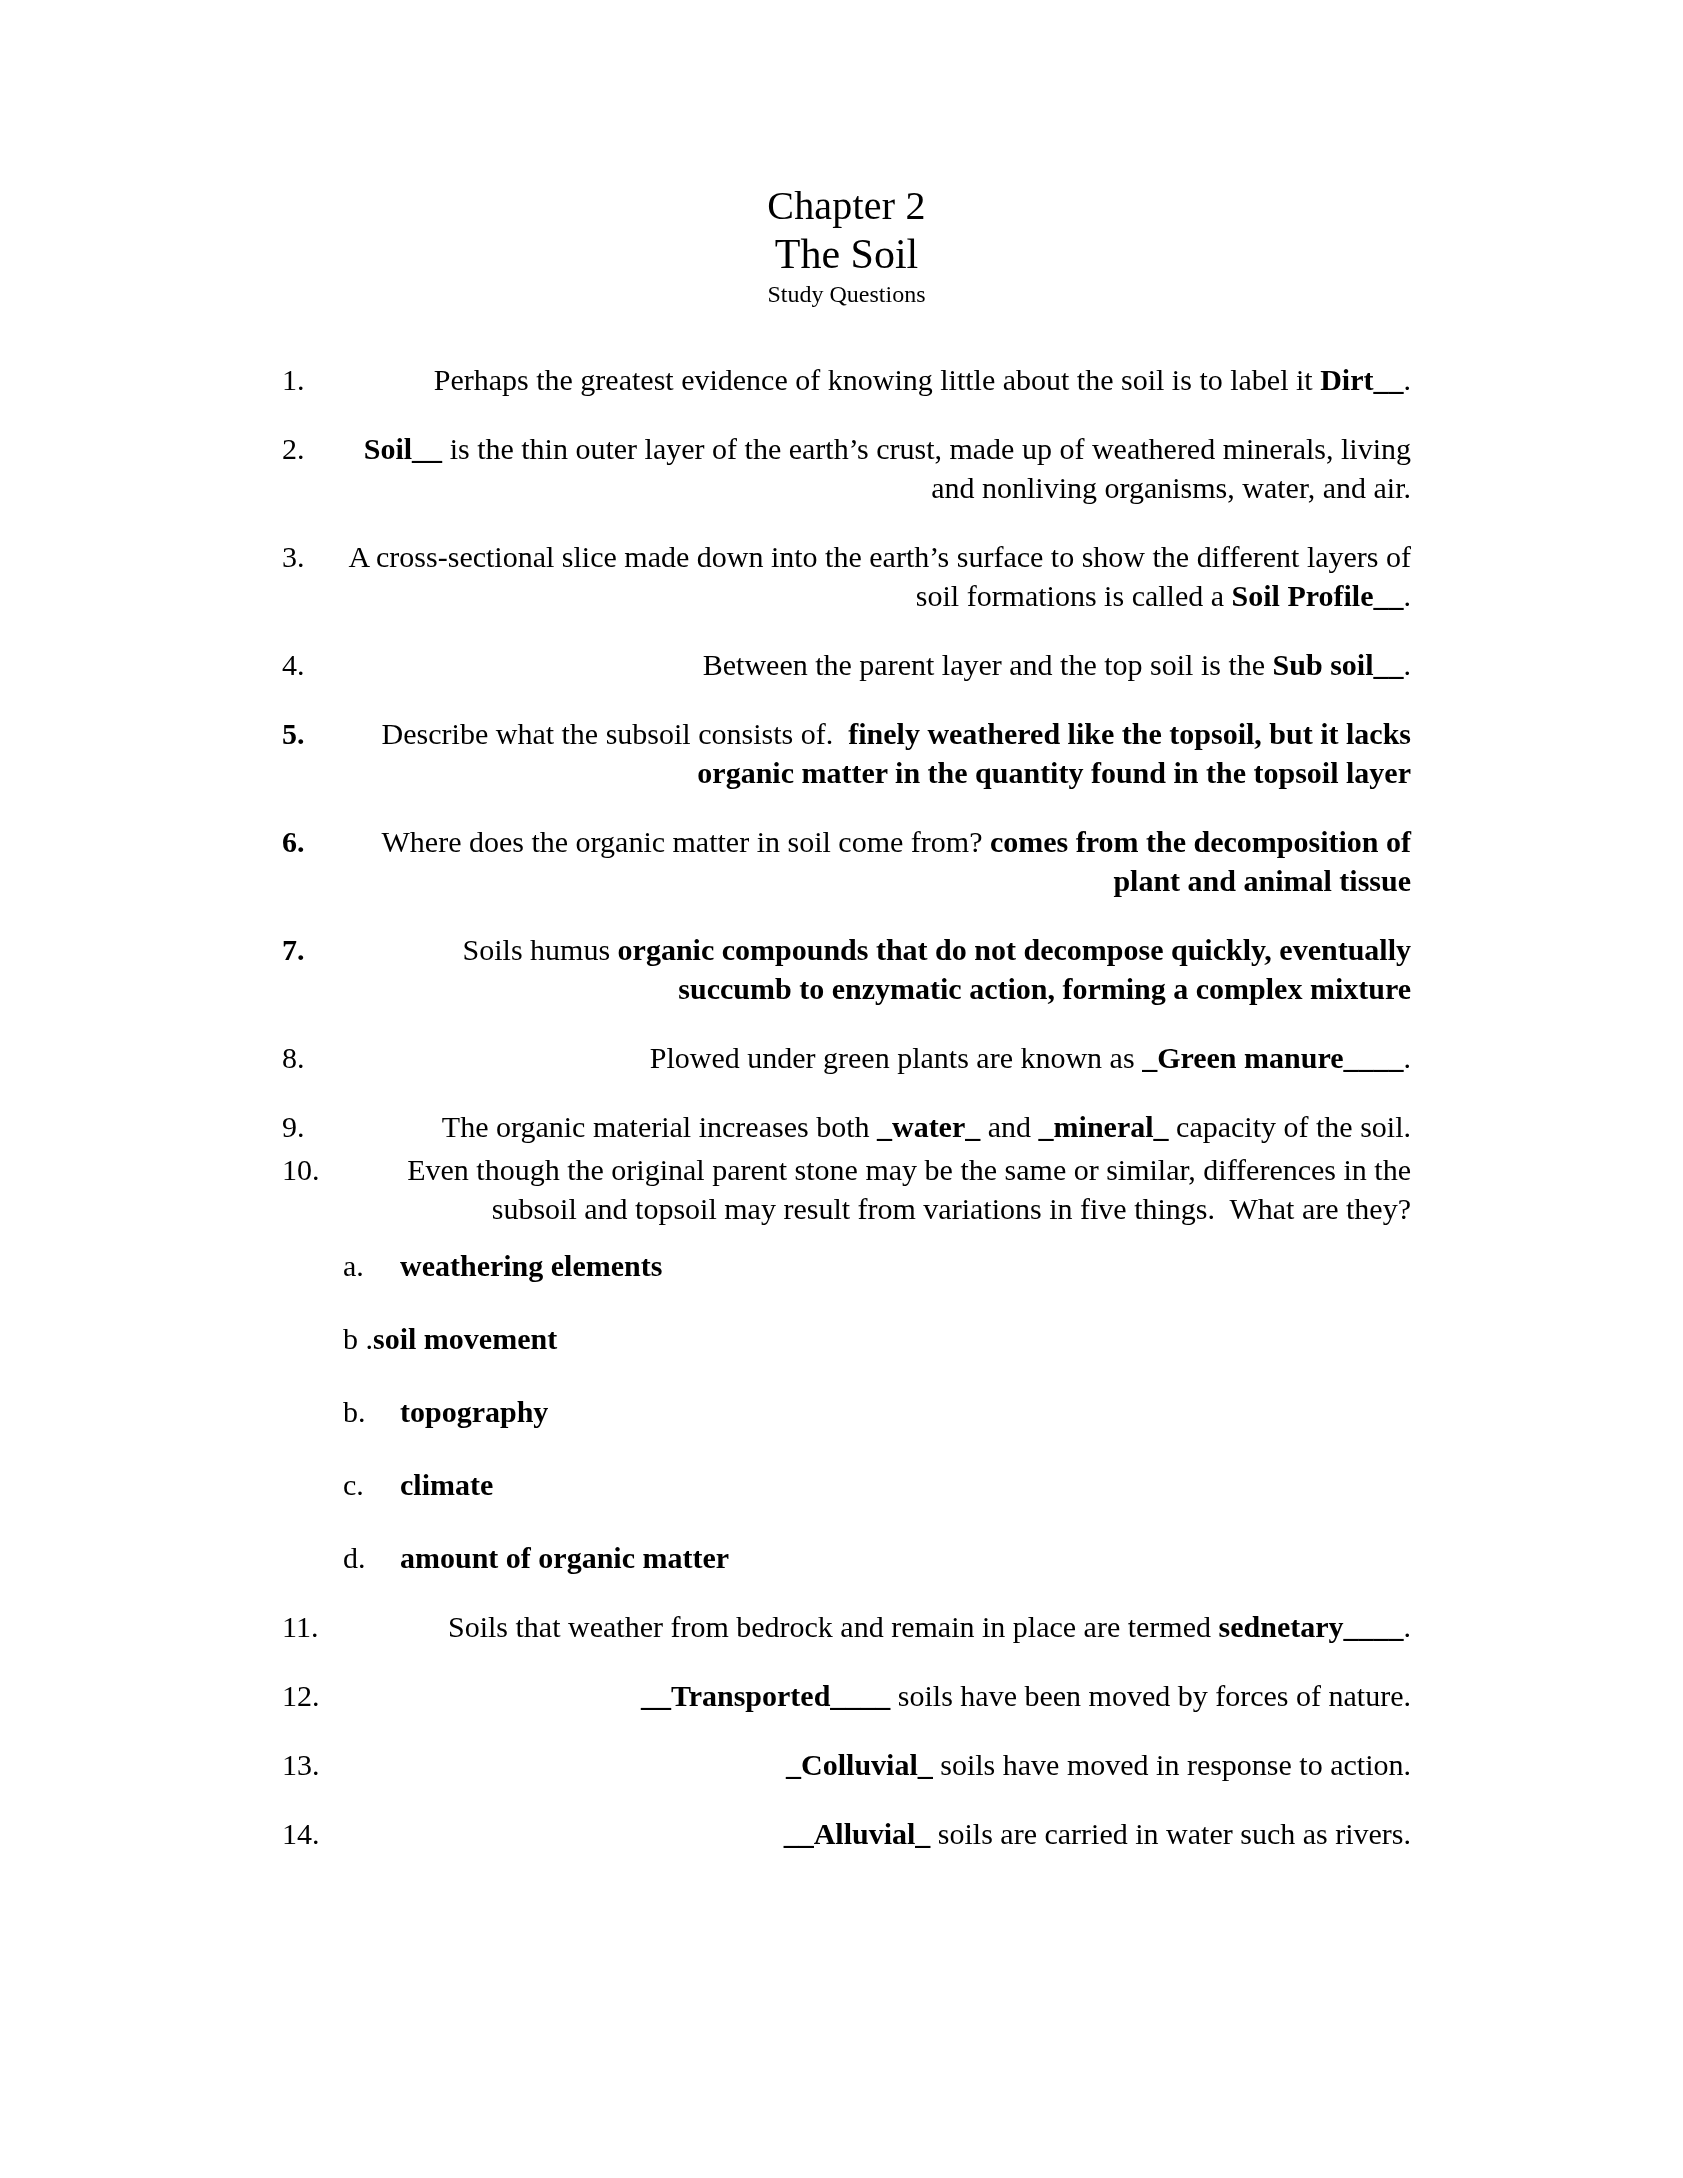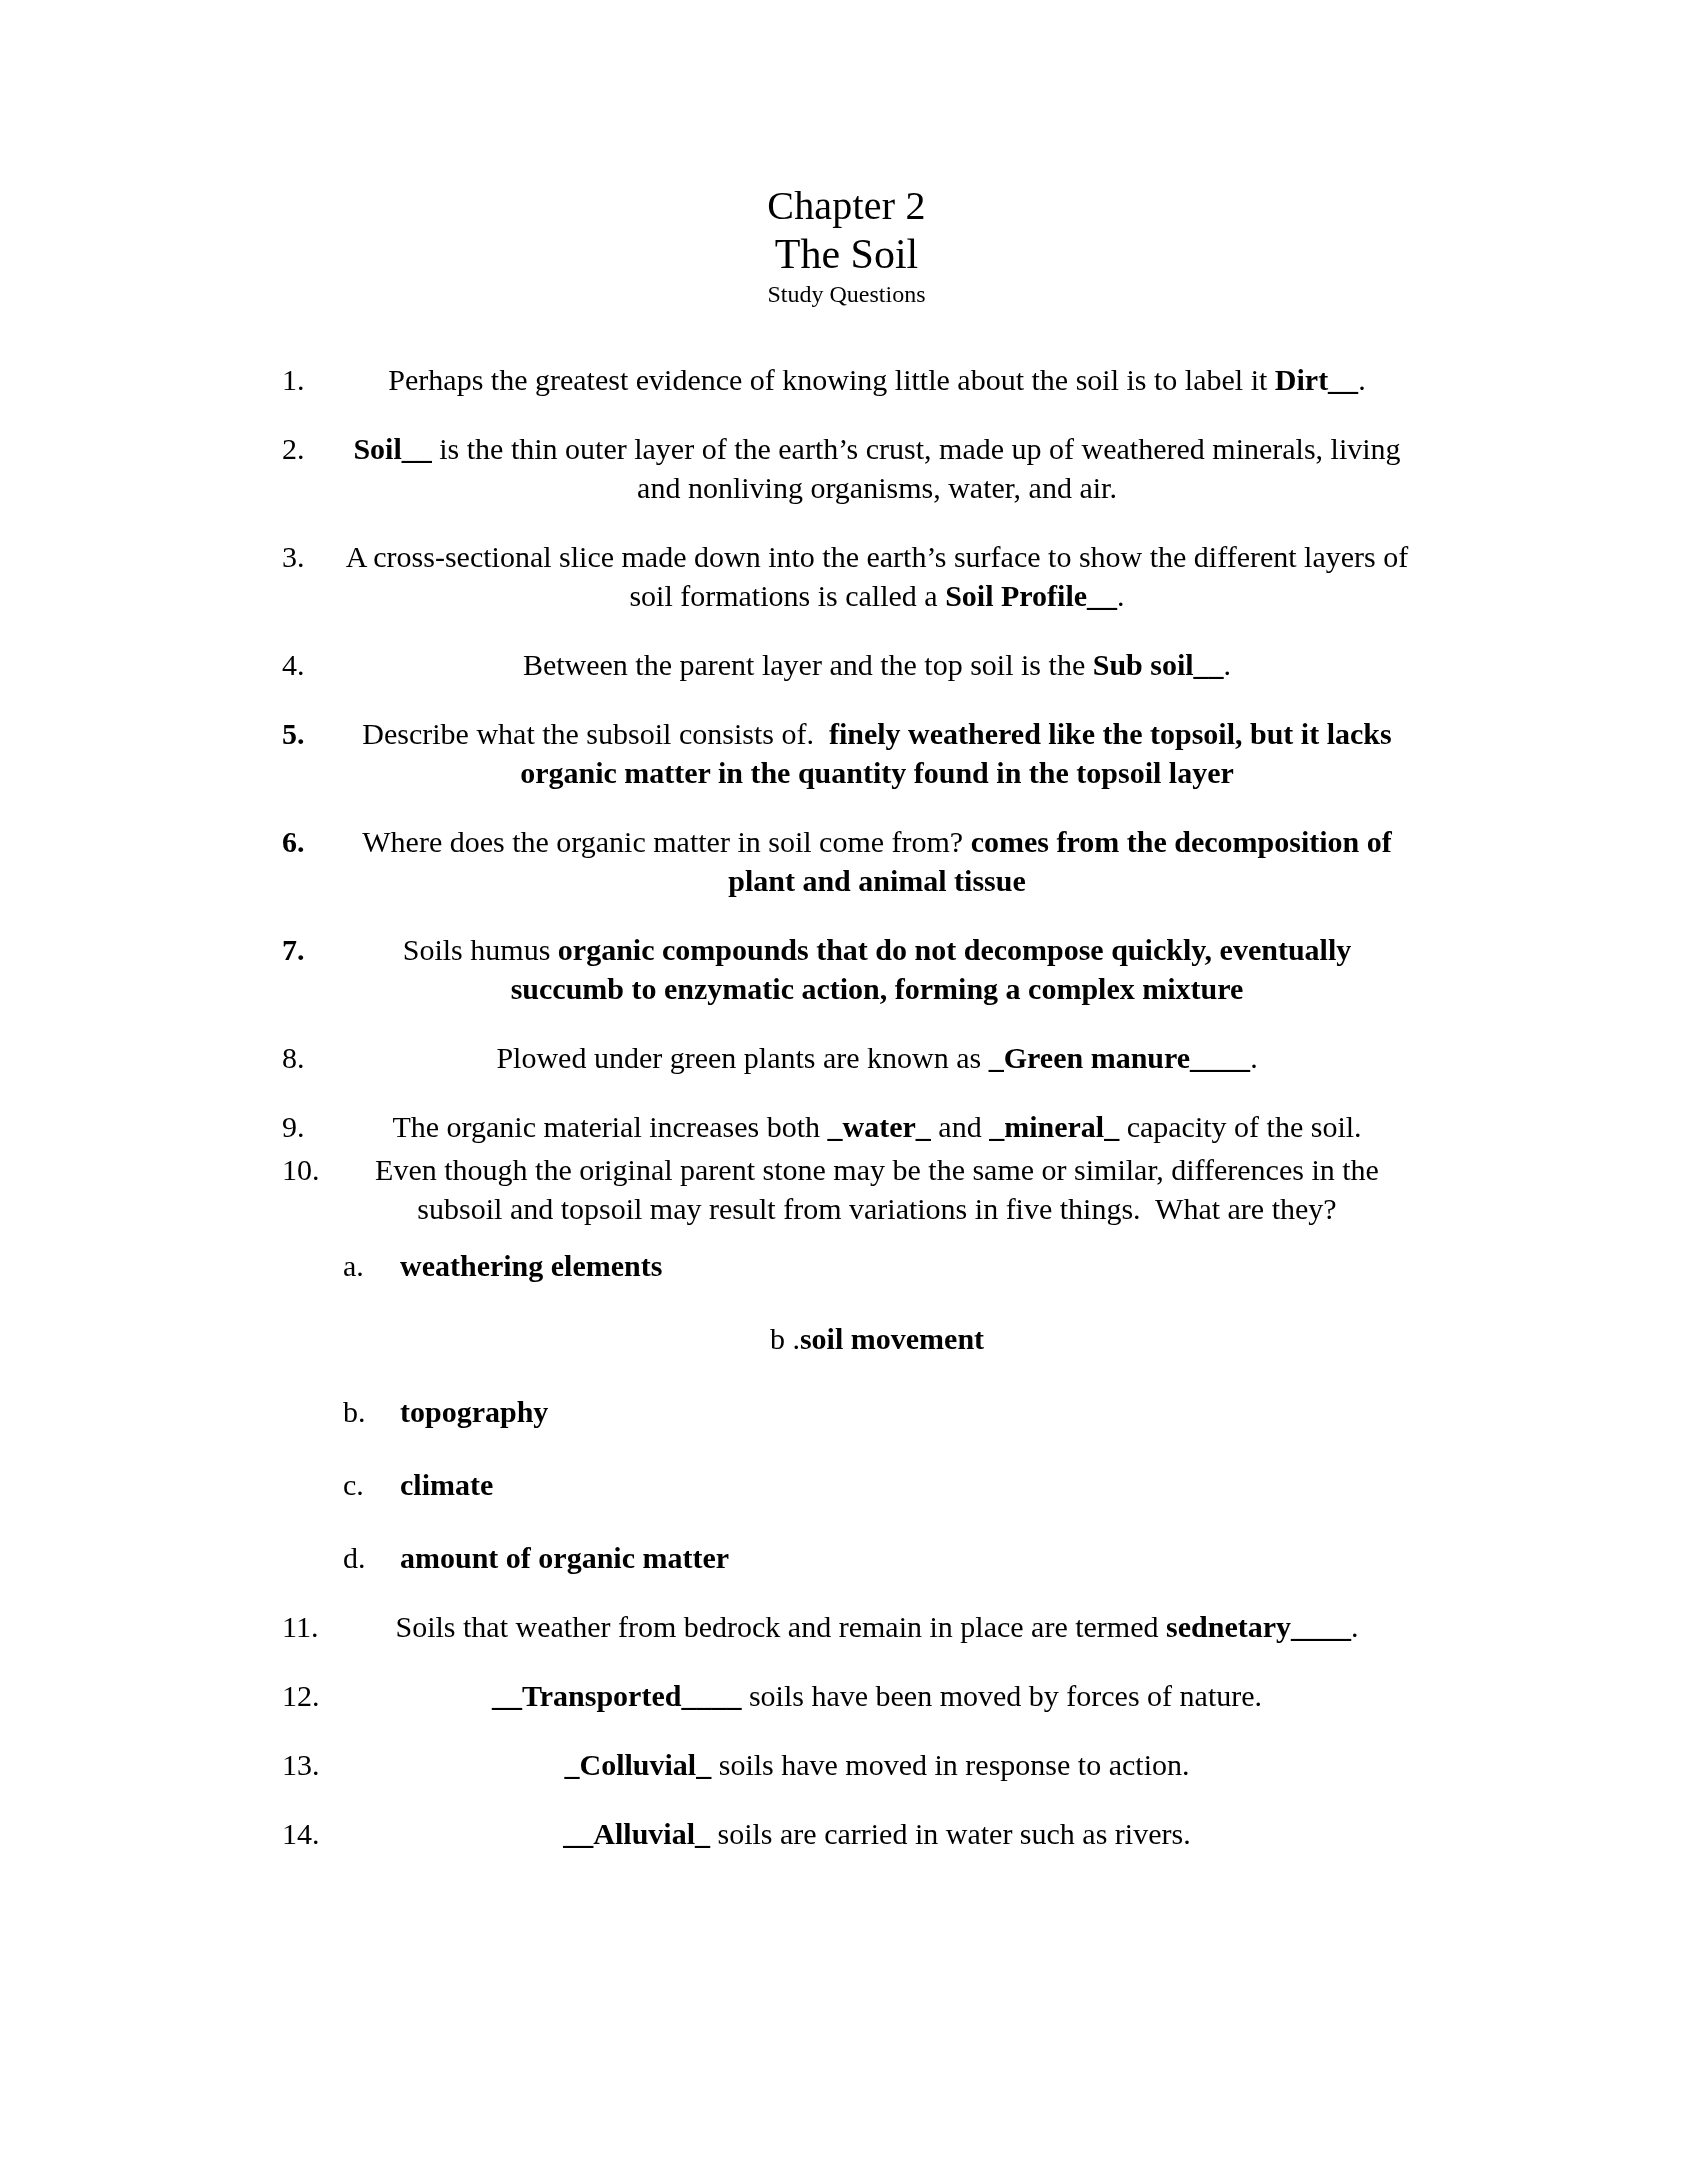--- a/index.html
+++ b/index.html
@@ -70,21 +70,21 @@
     white-space: pre;
   }
   .qnum.wide {
     width: 57px;
   }
   .qnum.b {
     font-weight: bold;
   }
   .qtext {
     display: block;
-    text-align: center;
+    text-align: right;
     white-space: normal;
   }
   b.ans {
     font-weight: bold;
   }
 
   
   .sublist {
     margin: 18px 0 0 0;
     padding: 0;
@@ -106,21 +106,20 @@
     white-space: pre;
     font-weight: normal;
   }
   .subtext {
     font-weight: bold;
     margin-top: 28px;
   }
   
   .subitem.flush {
     padding-left: 0;
-    text-align: center;
   }
   .subitem.flush .subnum {
     position: static;
     font-weight: normal;
   }
 </style>
 </head>
 <body>
 
 <div class="page">

